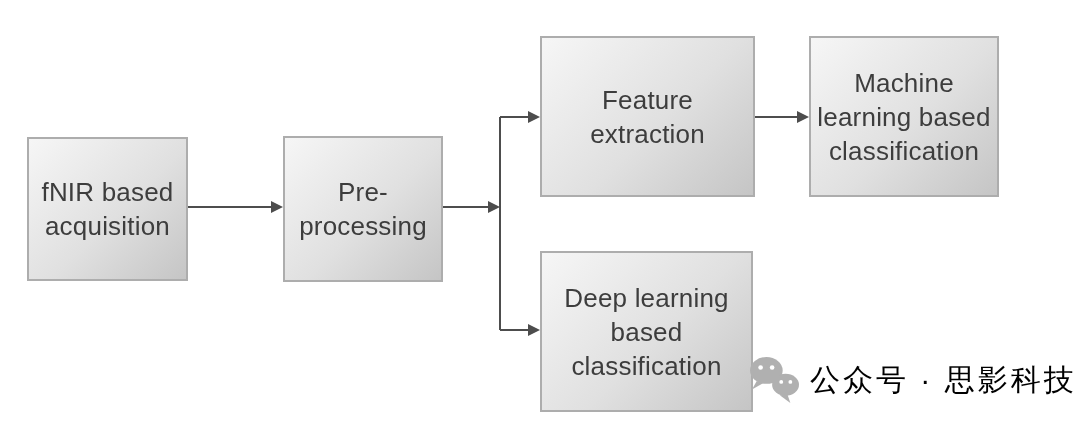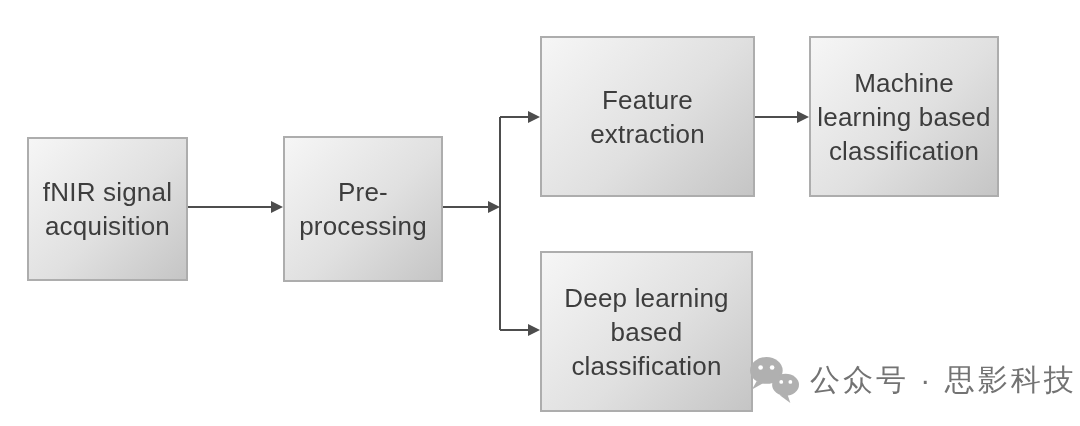--- a/index.html
+++ b/index.html
@@ -43,21 +43,21 @@
     position: absolute;
     left: 748px;
     top: 356px;
     display: flex;
     align-items: center;
     gap: 8px;
   }
   .watermark-icon { width: 54px; height: 48px; flex: 0 0 auto; }
   .watermark-text {
     font-size: 30px;
-    color: #737373;
+    color: #000000;
     letter-spacing: 3px;
     white-space: nowrap;
   }
 </style>
 </head>
 <body>
 
 <div class="canvas">
 
   <svg class="connectors" viewBox="0 0 1080 426" xmlns="http://www.w3.org/2000/svg">
@@ -68,21 +68,21 @@
     </defs>
     <path d="M188,207 H271" stroke="#4d4d4d" stroke-width="2" fill="none" marker-end="url(#arrowhead)"></path>
     <path d="M443,207 H488" stroke="#4d4d4d" stroke-width="2" fill="none" marker-end="url(#arrowhead)"></path>
     <path d="M500,117 V330" stroke="#4d4d4d" stroke-width="2" fill="none"></path>
     <path d="M500,117 H528" stroke="#4d4d4d" stroke-width="2" fill="none" marker-end="url(#arrowhead)"></path>
     <path d="M500,330 H528" stroke="#4d4d4d" stroke-width="2" fill="none" marker-end="url(#arrowhead)"></path>
     <path d="M755,117 H797" stroke="#4d4d4d" stroke-width="2" fill="none" marker-end="url(#arrowhead)"></path>
   </svg>
 
   <div class="node node-acquisition">
-    <span class="node-label">fNIR signal
+    <span class="node-label">fNIR based
 acquisition</span>
   </div>
 
   <div class="node node-feature">
     <span class="node-label">Feature
 extraction</span>
   </div>
 
   <div class="node node-preprocessing">
     <span class="node-label">Pre-

